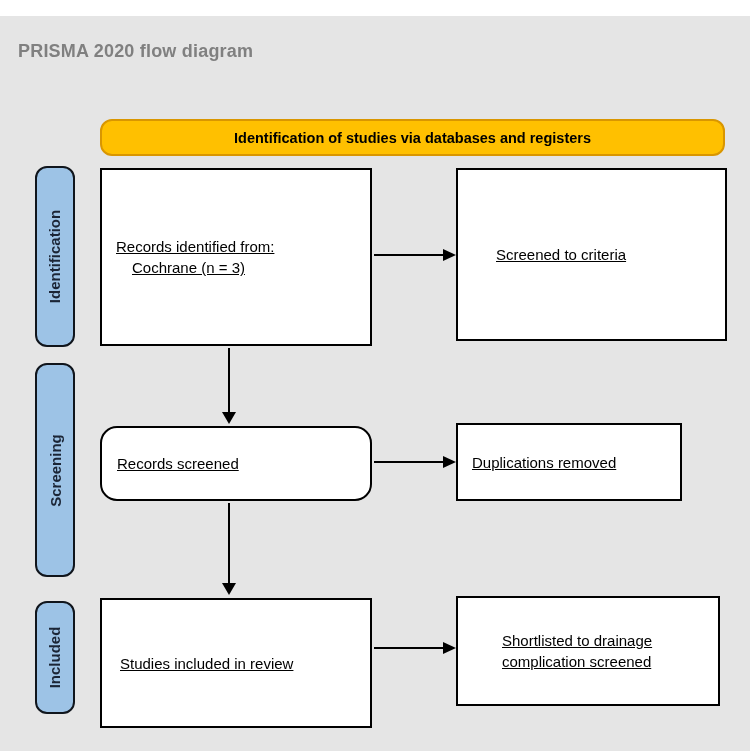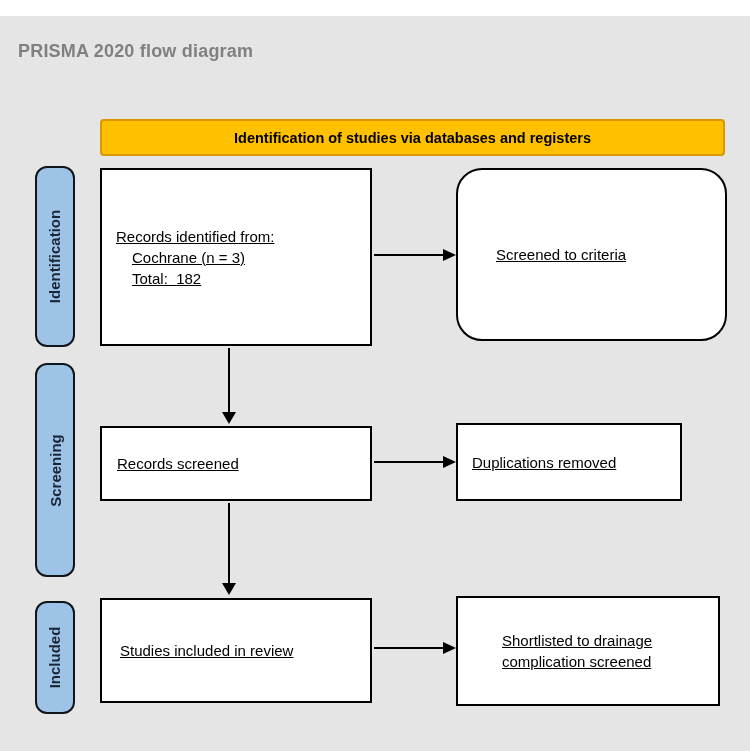--- a/index.html
+++ b/index.html
@@ -27,21 +27,21 @@
   }
   .banner {
     position: absolute;
     left: 100px;
     top: 103px;
     width: 625px;
     height: 37px;
     box-sizing: border-box;
     background: var(--banner_fill, #FFC000);
     border: 2.5px solid var(--banner_border, #D99600);
-    border-radius: 4px;
+    border-radius: 12px;
     display: flex;
     align-items: center;
     justify-content: center;
   }
   .banner span {
     font-size: 14.5px;
     font-weight: bold;
     color: #000000;
   }
   .side-label {
@@ -77,24 +77,24 @@
     justify-content: center;
     font-size: 15px;
     line-height: 21px;
     color: #000000;
     text-decoration: underline;
   }
   .flow-box .line { white-space: pre; }
   .flow-box .indent { padding-left: 16px; }
 
   #box-l1 { left: 100px; top: 152px; width: 272px; height: 178px; padding-left: 14px; }
-  #box-r1 { left: 456px; top: 152px; width: 271px; height: 173px; padding-left: 38px; border-radius: 26px; }
-  #box-l2 { left: 100px; top: 410px; width: 272px; height: 75px;  padding-left: 15px; }
+  #box-r1 { left: 456px; top: 152px; width: 271px; height: 173px; padding-left: 38px; }
+  #box-l2 { left: 100px; top: 410px; width: 272px; height: 75px;  padding-left: 15px; border-radius: 17px; }
   #box-r2 { left: 456px; top: 407px; width: 226px; height: 78px;  padding-left: 14px; }
-  #box-l3 { left: 100px; top: 582px; width: 272px; height: 105px; padding-left: 18px; }
+  #box-l3 { left: 100px; top: 582px; width: 272px; height: 130px; padding-left: 18px; }
   #box-r3 { left: 456px; top: 580px; width: 264px; height: 110px; padding-left: 44px; }
 
   .shaft-h {
     position: absolute;
     height: 2px;
     background: var(--arrow, #000000);
   }
   .shaft-v {
     position: absolute;
     width: 2px;
@@ -132,21 +132,20 @@
   <div class="side-label" id="side-screening">
     <span>Screening</span>
   </div>
   <div class="side-label" id="side-included">
     <span>Included</span>
   </div>
 
   <div class="flow-box" id="box-l1">
     <div class="line">Records identified from:</div>
     <div class="line indent">Cochrane (n = 3)</div>
-    <div class="line indent">Total:  182</div>
   </div>
 
   <div class="flow-box" id="box-r1">
     <div class="line">Screened to criteria</div>
   </div>
 
   <div class="flow-box" id="box-l2">
     <div class="line">Records screened</div>
   </div>
 

